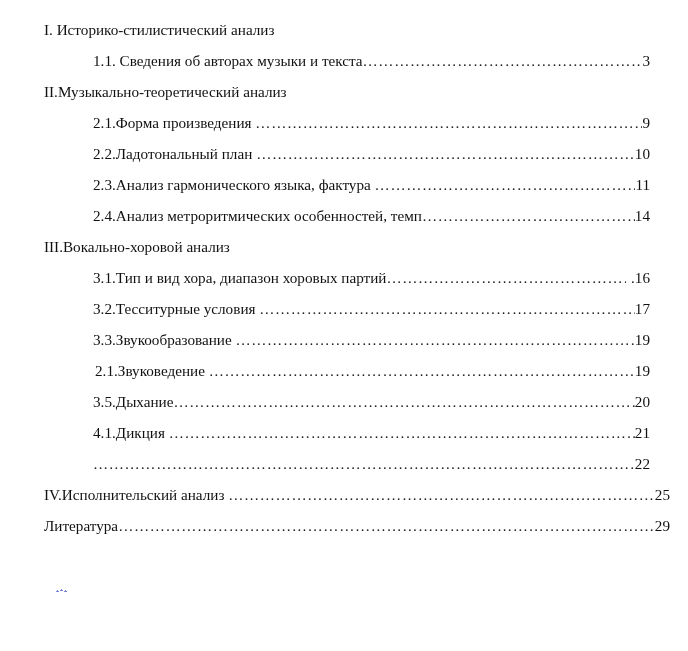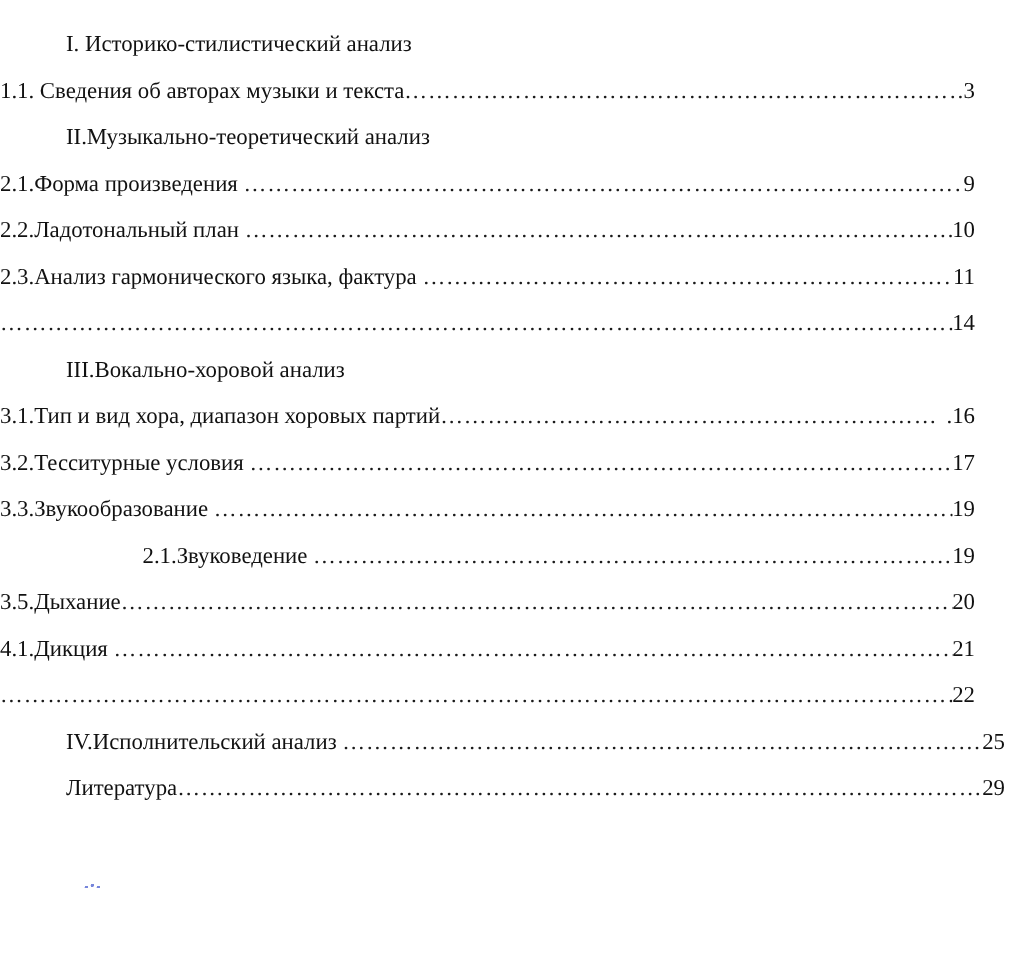--- a/index.html
+++ b/index.html
@@ -41,20 +41,21 @@
   }
 
   
   .toc-line.level-1 {
     padding-left: 44px;
     padding-right: 18px;
   }
 
   
   .toc-line.level-2 {
+    padding-left: 93px;
     padding-right: 38px;
   }
 
   
   .toc-line.level-2.nudge {
     padding-left: 95px;
   }
 
   
   .toc-line.heading {
@@ -106,21 +107,21 @@
 <body>
 
 <div class="page">
   <div class="toc" id="toc-root">
       <div class="toc-line level-1 heading"><span class="toc-title">I. Историко-стилистический анализ</span></div>
       <div class="toc-line level-2"><span class="toc-title">1.1. Сведения об авторах музыки и текста</span><span class="toc-leader"></span><span class="toc-page">3</span></div>
       <div class="toc-line level-1 heading"><span class="toc-title">II.Музыкально-теоретический анализ</span></div>
       <div class="toc-line level-2"><span class="toc-title">2.1.Форма произведения </span><span class="toc-leader"></span><span class="toc-page">9</span></div>
       <div class="toc-line level-2"><span class="toc-title">2.2.Ладотональный план </span><span class="toc-leader"></span><span class="toc-page">10</span></div>
       <div class="toc-line level-2"><span class="toc-title">2.3.Анализ гармонического языка, фактура </span><span class="toc-leader"></span><span class="toc-page">11</span></div>
-      <div class="toc-line level-2"><span class="toc-leader"></span><span class="toc-page">14</span></div>
+      <div class="toc-line level-2"><span class="toc-title">2.4.Анализ метроритмических особенностей, темп</span><span class="toc-leader"></span><span class="toc-page">14</span></div>
       <div class="toc-line level-1 heading"><span class="toc-title">III.Вокально-хоровой анализ</span></div>
       <div class="toc-line level-2"><span class="toc-title">3.1.Тип и вид хора, диапазон хоровых партий</span><span class="toc-leader"></span><span class="toc-page spaced">.16</span></div>
       <div class="toc-line level-2"><span class="toc-title">3.2.Тесситурные условия </span><span class="toc-leader"></span><span class="toc-page">17</span></div>
       <div class="toc-line level-2"><span class="toc-title">3.3.Звукообразование </span><span class="toc-leader"></span><span class="toc-page">19</span></div>
       <div class="toc-line level-2 nudge"><span class="toc-title">2.1.Звуковедение </span><span class="toc-leader"></span><span class="toc-page">19</span></div>
       <div class="toc-line level-2"><span class="toc-title">3.5.Дыхание</span><span class="toc-leader"></span><span class="toc-page">20</span></div>
       <div class="toc-line level-2"><span class="toc-title">4.1.Дикция </span><span class="toc-leader"></span><span class="toc-page">21</span></div>
       <div class="toc-line level-2"><span class="toc-leader"></span><span class="toc-page">22</span></div>
       <div class="toc-line level-1"><span class="toc-title">IV.Исполнительский анализ </span><span class="toc-leader"></span><span class="toc-page">25</span></div>
       <div class="toc-line level-1"><span class="toc-title">Литература</span><span class="toc-leader"></span><span class="toc-page">29</span></div>

